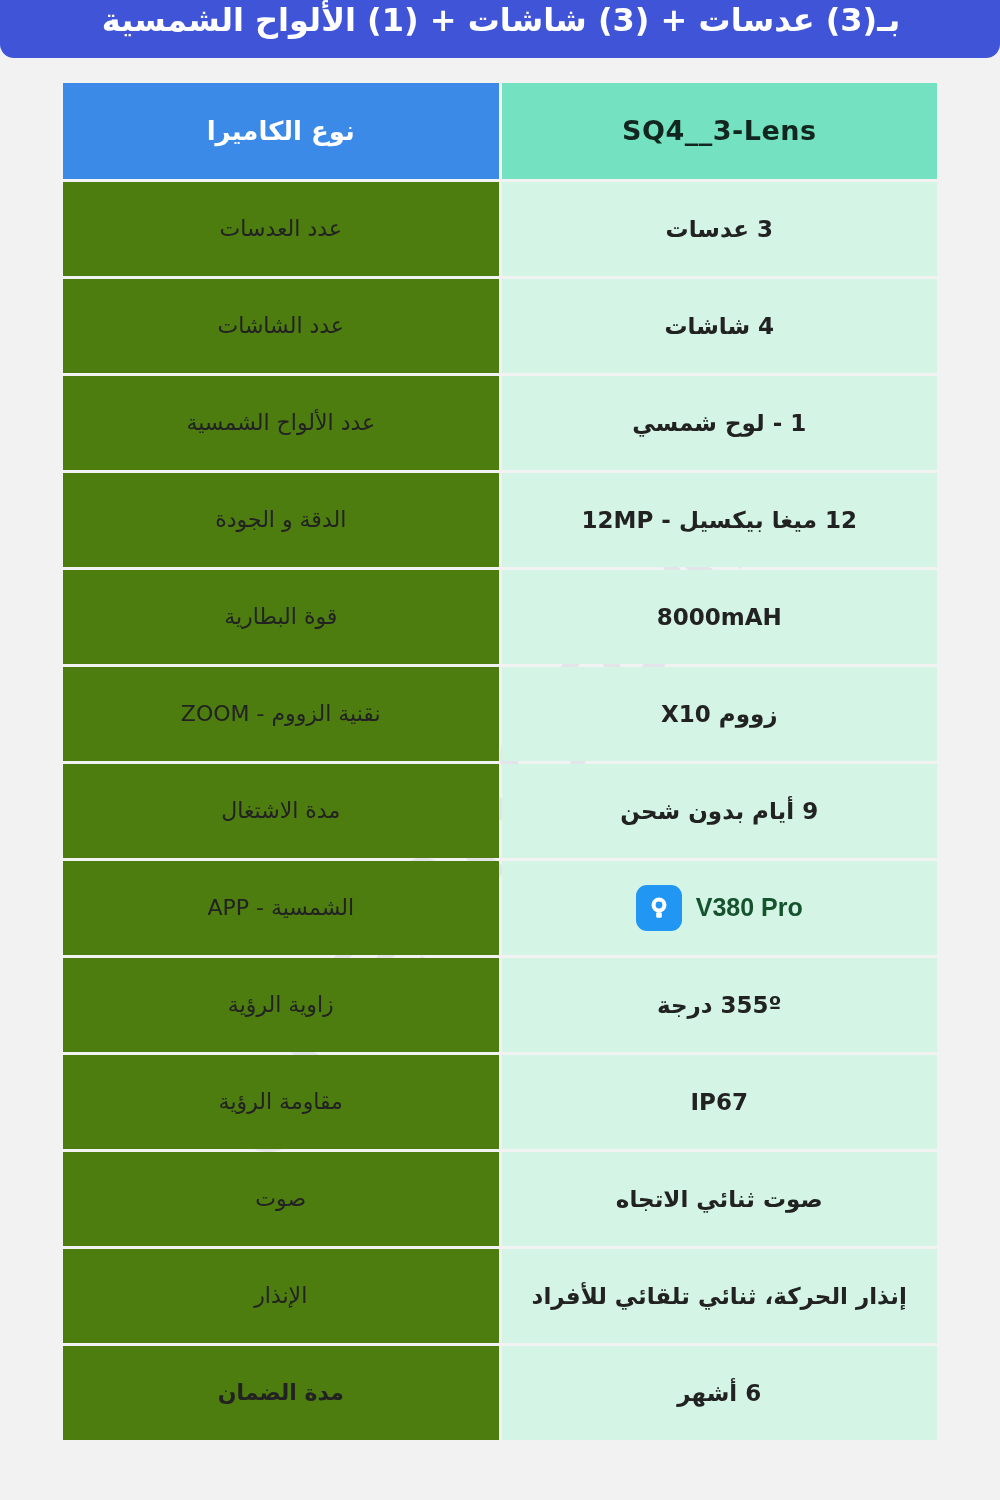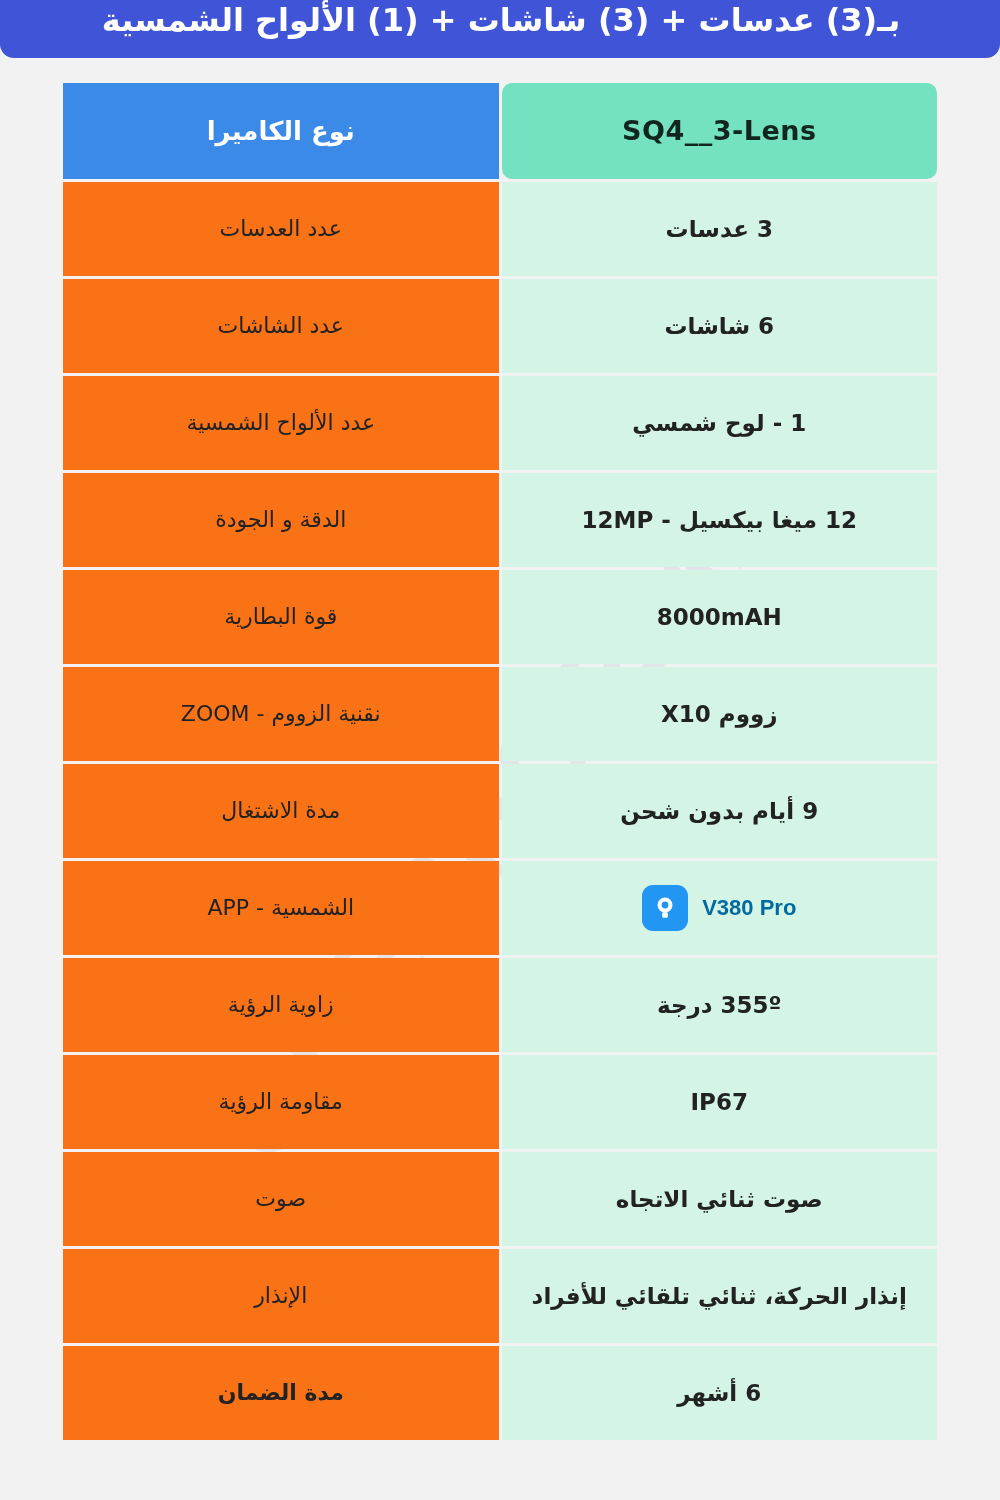--- a/index.html
+++ b/index.html
@@ -87,21 +87,21 @@
   td {
     padding: 8px 14px;
     height: 94px;
     text-align: center;
     vertical-align: middle;
     font-size: 22px;
     color: #222;
     box-sizing: border-box;
   }
   td.label {
-    background: #f97316;
+    background: #4d7c0f;
     width: 50%;
   }
   td.value {
     background: #d4f5e6;
     width: 50%;
     font-weight: 700;
     font-size: 23px;
   }
   tr.head td.label {
     background: #3b8ae8;
@@ -110,21 +110,20 @@
     font-size: 26px;
     height: 96px;
   }
   tr.head td.value {
     background: #74e2c0;
     color: #11261f;
     font-weight: 700;
     font-size: 27px;
     height: 96px;
     letter-spacing: 0.5px;
-    border-radius: 10px;
   }
   td.label.bold {
     font-weight: 700;
   }
 
   .value-inner {
     display: flex;
     align-items: center;
     justify-content: center;
     gap: 14px;
@@ -135,23 +134,23 @@
     height: 46px;
     border-radius: 11px;
     background: #2196f3;
     display: inline-flex;
     align-items: center;
     justify-content: center;
     flex: 0 0 auto;
   }
   .app-icon svg { display: block; }
   .app-name {
-    font-size: 22px;
-    font-weight: 700;
-    color: #0369a1;
+    font-size: 25px;
+    font-weight: 700;
+    color: #14532d;
     font-family: "Liberation Sans", sans-serif;
     text-align: right;
   }
 </style>
 </head>
 <body>
 
 <div class="page">
 
   <div class="watermark">ONESHOP.MA</div>
@@ -165,21 +164,21 @@
       <tbody id="tbody">
         <tr class="head">
           <td class="value">SQ4__3-Lens</td>
           <td class="label">نوع الكاميرا</td>
         </tr>
       <tr>
             <td class="value">3 عدسات</td>
             <td class="label">عدد العدسات</td>
           </tr>
           <tr>
-            <td class="value">6 شاشات</td>
+            <td class="value">4 شاشات</td>
             <td class="label">عدد الشاشات</td>
           </tr>
           <tr>
             <td class="value">1 - لوح شمسي</td>
             <td class="label">عدد الألواح الشمسية</td>
           </tr>
           <tr>
             <td class="value">12 ميغا بيكسيل - 12MP</td>
             <td class="label">الدقة و الجودة</td>
           </tr>

